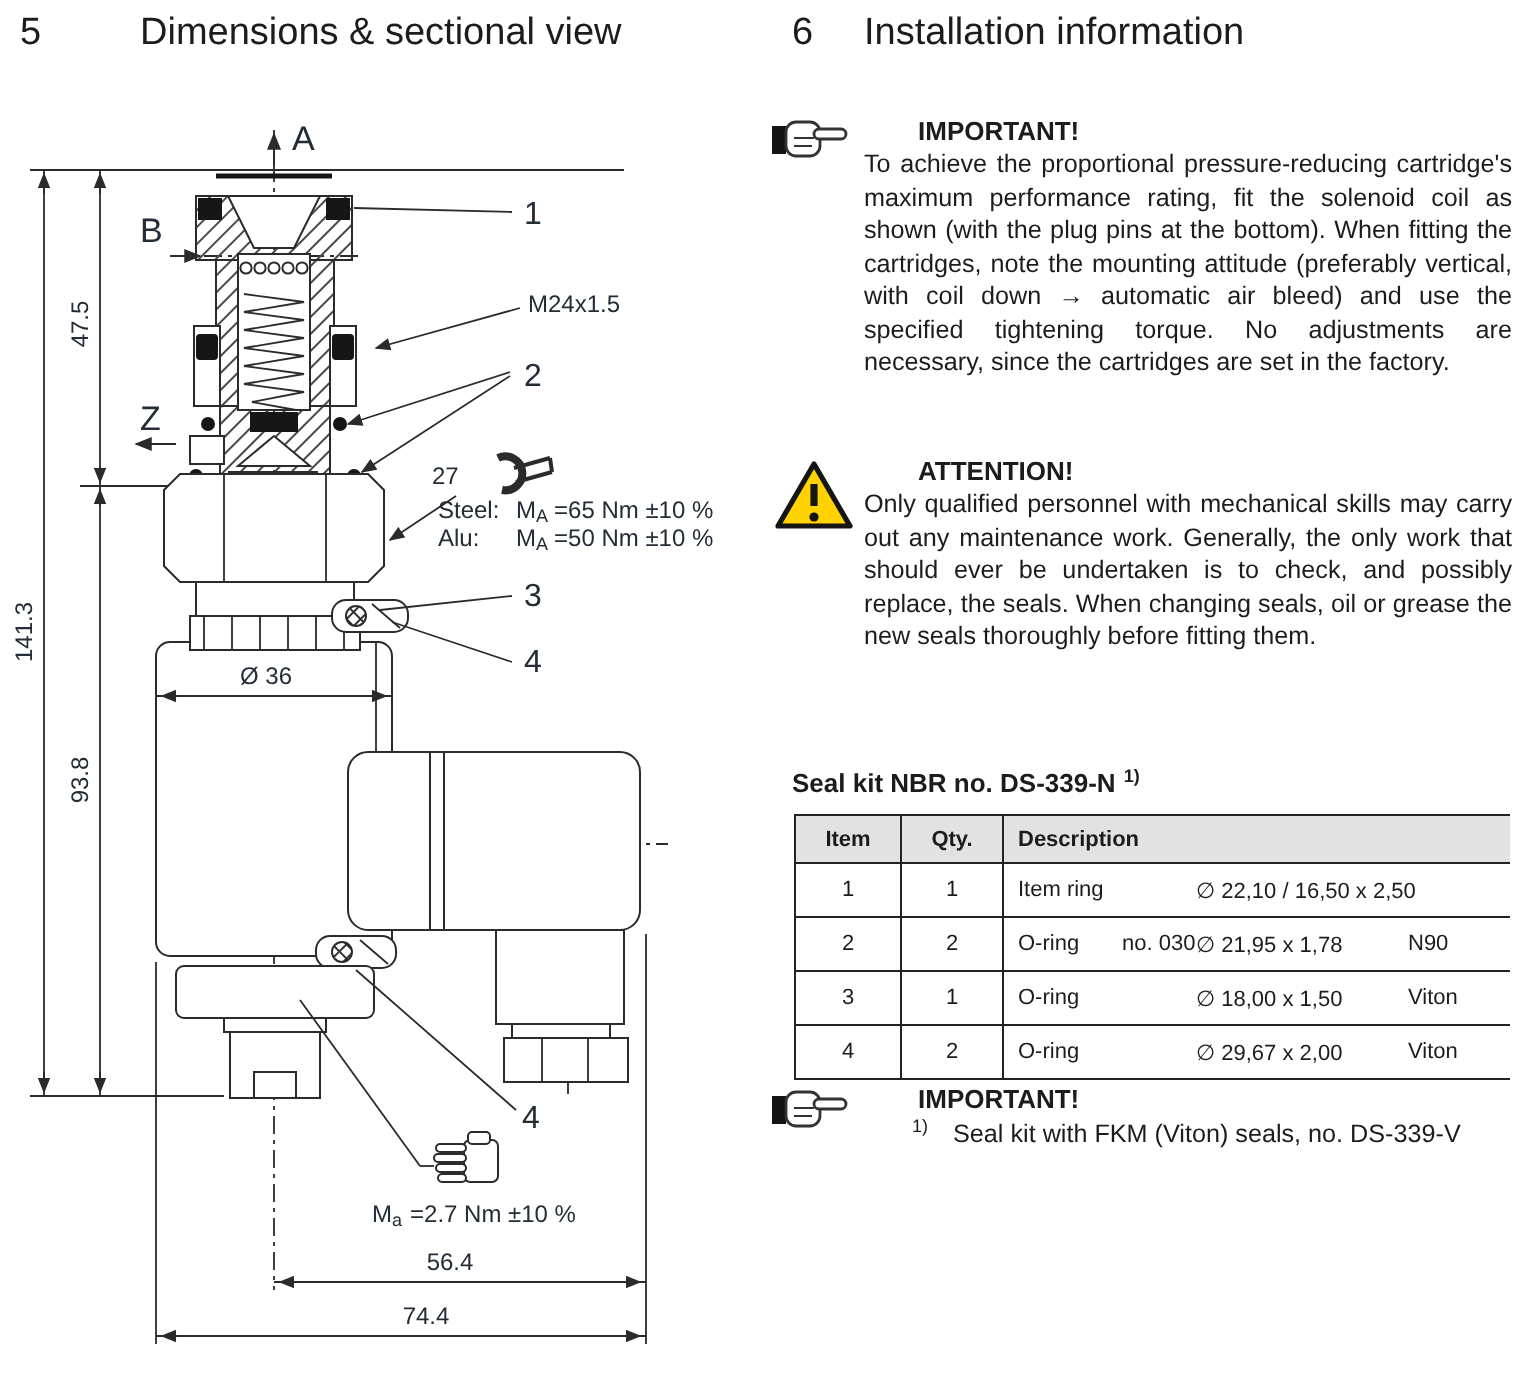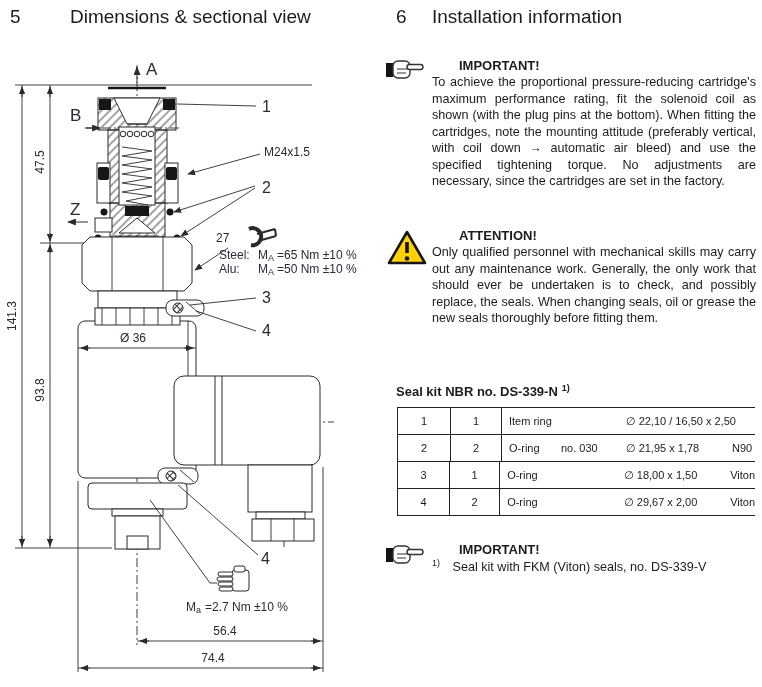--- a/index.html
+++ b/index.html
@@ -15,21 +15,21 @@
   
   .tbl{width:357px;border-top:1px solid #222;border-left:1px solid #222;font-size:11px;}
   .trow{display:flex;border-bottom:1px solid #222;align-items:stretch;}
   .thead{background:#e2e2e2;font-weight:bold;height:23px;}
   .tdata{height:26px;}
   .c1{width:52px;border-right:1px solid #222;display:flex;align-items:center;justify-content:center;}
   .c2{width:50px;border-right:1px solid #222;display:flex;align-items:center;justify-content:center;}
   .c3{flex:1;display:flex;align-items:center;padding-left:7px;white-space:nowrap;}
   .dn{display:inline-block;width:52px;}
   .dnote{display:inline-block;width:37px;}
-  .dsize{display:inline-block;min-width:106px;margin-left:28px;}
+  .dsize{display:inline-block;min-width:106px;}
   svg{font-family:"Liberation Sans",sans-serif;}
   .ln{stroke:#2b2b2b;stroke-width:1;fill:none;}
   .thin{stroke:#2b2b2b;stroke-width:0.9;fill:none;}
   .dash{stroke-dasharray:9 3 2 3;}
   .wht{fill:#ffffff;stroke:#2b2b2b;stroke-width:1;}
   .hat{fill:url(#h45);stroke:#2b2b2b;stroke-width:1;}
   .blk{fill:#161616;stroke:none;}
   .lbl{font-size:16px;fill:#242c36;}
   .big{font-size:17px;fill:#242c36;}
   .dim{font-size:12px;fill:#242c36;}
@@ -250,20 +250,25 @@
     <circle cx="21" cy="29.5" r="2.3" fill="#151515"></circle>
   </svg>
   <div class="abs note-title" style="left:432px;top:228px;">ATTENTION!</div>
   <div class="abs note-body" style="left:432px;top:244px;">Only qualified personnel with mechanical skills may carry out any maintenance work. Generally, the only work that should ever be undertaken is to check, and possibly replace, the seals. When changing seals, oil or grease the new seals thoroughly before fitting them.</div>
 
   <div class="abs kit-title" style="left:396px;top:384px;">
     <span>Seal kit NBR no. DS-339-N</span><sup style="margin-left:4px;">1)</sup>
   </div>
 
   <div class="abs tbl" style="left:397px;top:407px;">
+    <div class="trow thead">
+      <div class="c1">Item</div>
+      <div class="c2">Qty.</div>
+      <div class="c3">Description</div>
+    </div>
     <div class="trow tdata">
       <div class="c1">1</div>
       <div class="c2">1</div>
       <div class="c3">
           <span class="dn">Item ring</span>
           <span class="dnote"></span>
           <span class="dsize">∅ 22,10 / 16,50 x 2,50</span>
           <span></span>
         </div>
     </div>
@@ -300,18 +305,18 @@
   </div>
 
   <svg class="abs" style="left:386px;top:543px;" width="38" height="24" viewBox="0 0 38 24">
     <rect x="0" y="5" width="7" height="14" fill="#141414"></rect>
     <rect x="7" y="3" width="17" height="17" rx="5" fill="#fff" stroke="#333" stroke-width="1.4"></rect>
     <rect x="21" y="6.5" width="16" height="5" rx="2.5" fill="#fff" stroke="#333" stroke-width="1.4"></rect>
     <line x1="11" y1="11" x2="21" y2="11" stroke="#333" stroke-width="1"></line>
     <line x1="11" y1="15" x2="20" y2="15" stroke="#333" stroke-width="1"></line>
   </svg>
   <div class="abs note-title" style="left:432px;top:542px;">IMPORTANT!</div>
-  <div class="abs" style="left:432px;top:560px;font-size:12.6px;">
+  <div class="abs" style="left:456px;top:560px;font-size:12.6px;">
     <sup>1)</sup>
     <span style="margin-left:9px;">Seal kit with FKM (Viton) seals, no. DS-339-V</span>
   </div>
 
 </div>
 
 </body></html>

